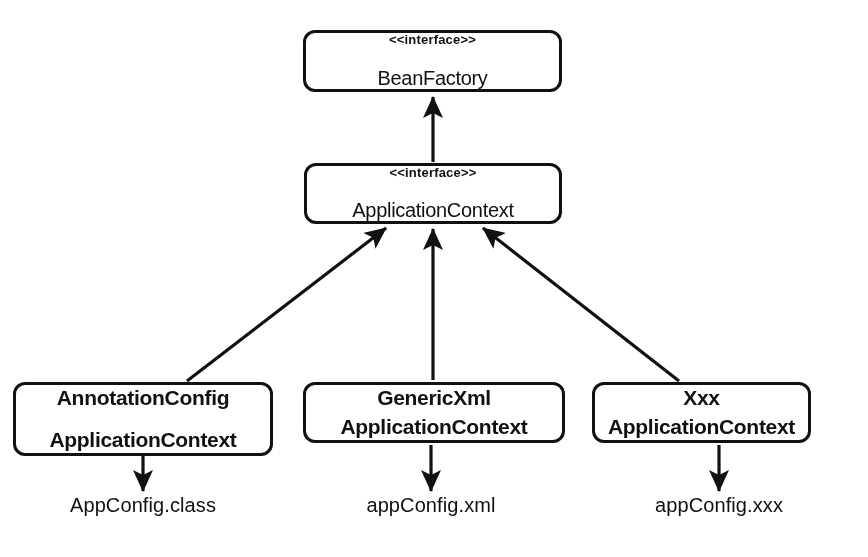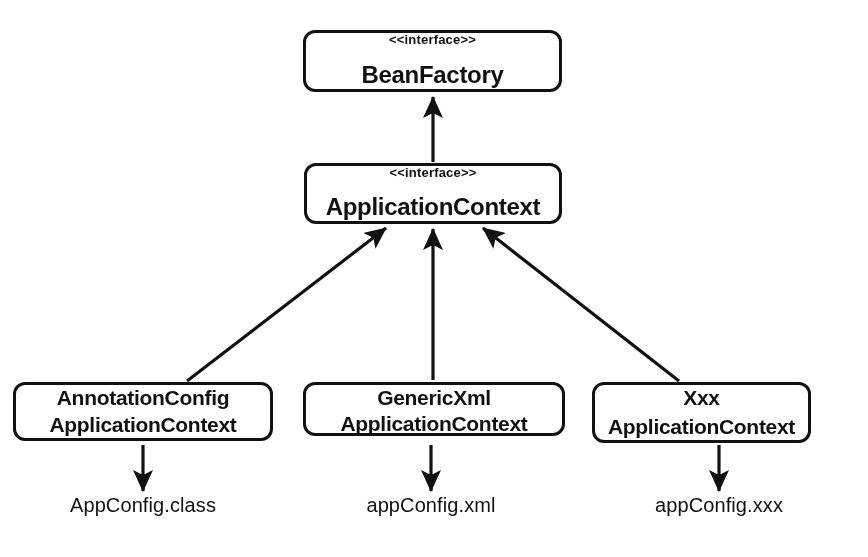--- a/index.html
+++ b/index.html
@@ -34,34 +34,34 @@
     justify-content: space-between;
     text-align: center;
     line-height: 1.12;
   }
   .stereotype {
     font-size: 13px;
     font-weight: bold;
     letter-spacing: 0.2px;
   }
   .class-name-big {
-    font-size: 24px;
-    font-weight: bold;
+    font-size: 20px;
+    font-weight: normal;
     letter-spacing: -0.3px;
   }
   .class-name-small {
     font-size: 21px;
     font-weight: bold;
     letter-spacing: -0.3px;
     line-height: 1.25;
   }
   .node-beanfactory        { left: 303px; top: 30px;  width: 259px; height: 62px; }
   .node-applicationcontext { left: 304px; top: 163px; width: 258px; height: 61px; }
-  .node-annotationconfig   { left: 13px;  top: 382px; width: 260px; height: 59px; }
-  .node-genericxml         { left: 303px; top: 382px; width: 262px; height: 54px; }
+  .node-annotationconfig   { left: 13px;  top: 382px; width: 260px; height: 74px; }
+  .node-genericxml         { left: 303px; top: 382px; width: 262px; height: 61px; }
   .node-xxx                { left: 592px; top: 382px; width: 219px; height: 61px; }
   .artifact-label {
     position: absolute;
     top: 494px;
     width: 260px;
     text-align: center;
     font-size: 20px;
     font-weight: normal;
     letter-spacing: 0.1px;
   }

